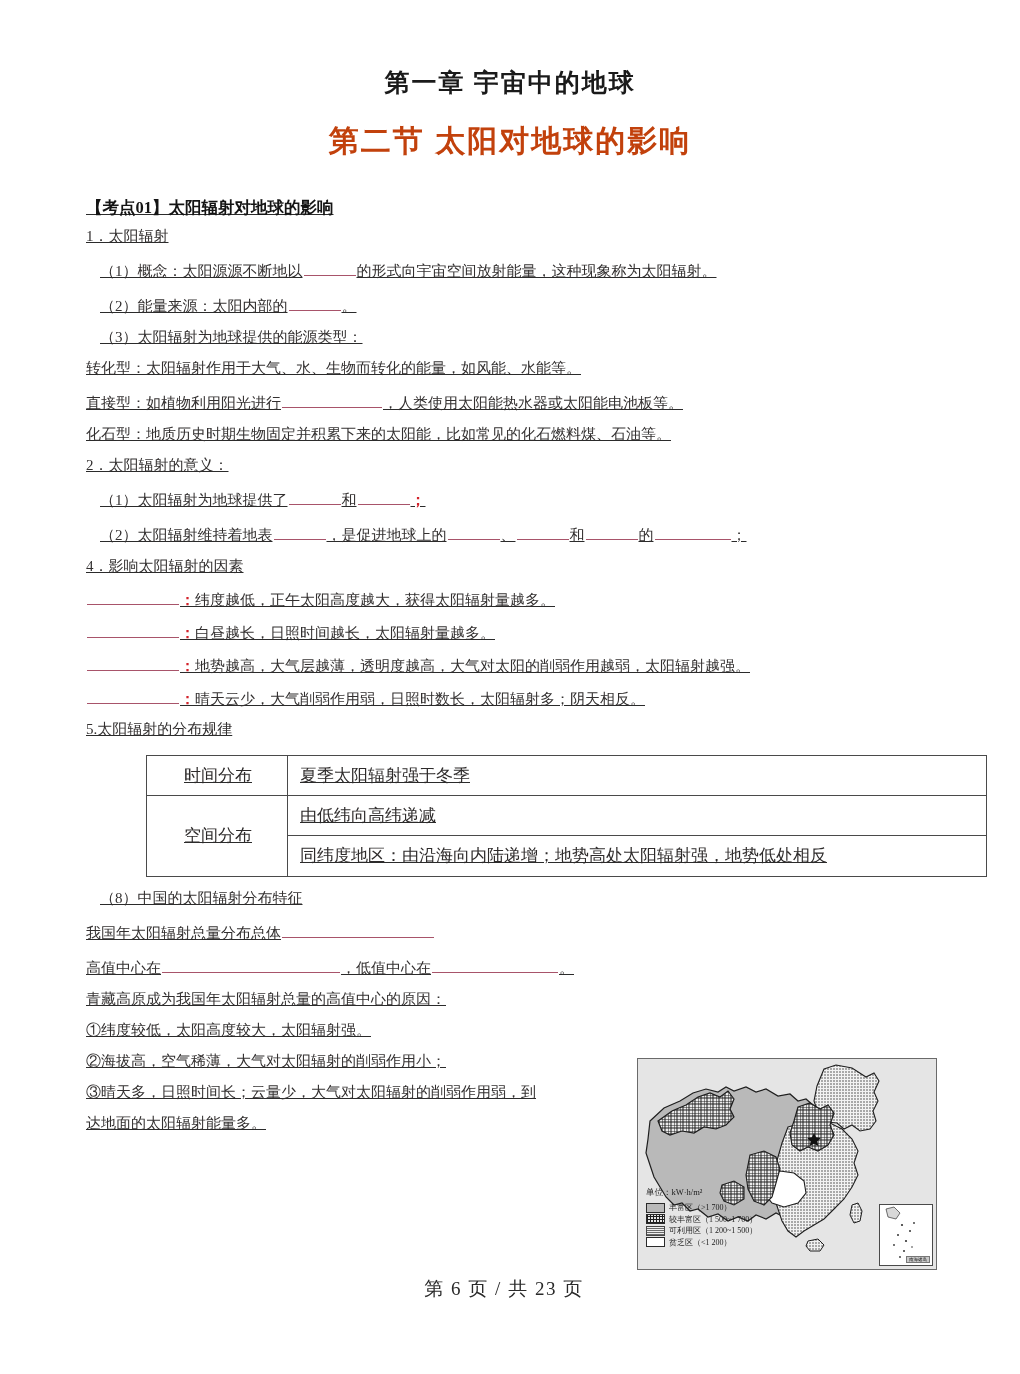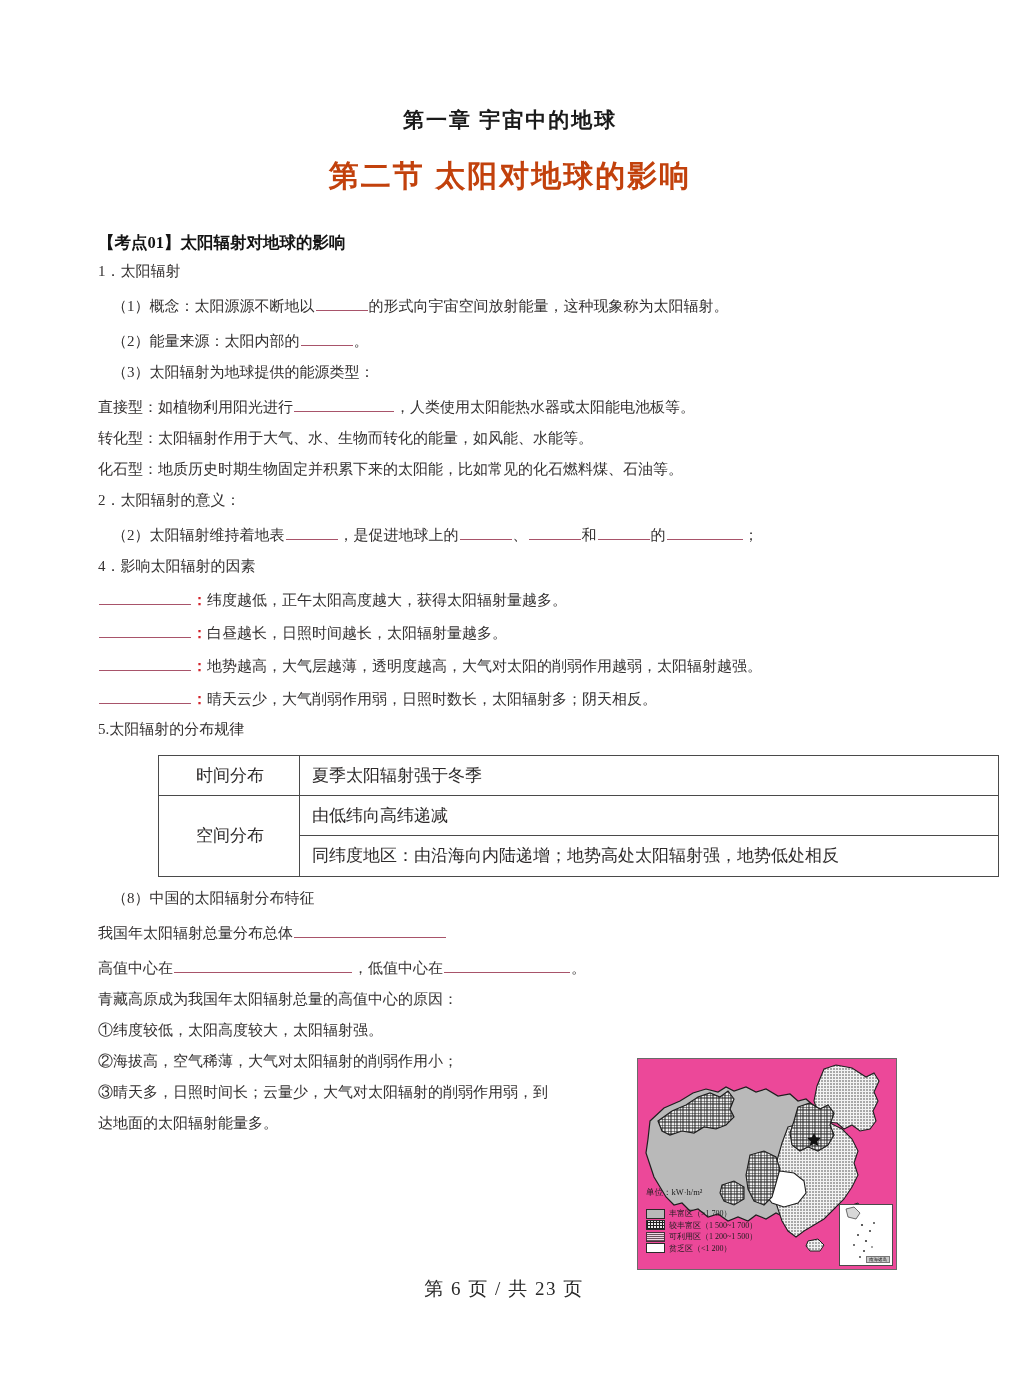--- a/index.html
+++ b/index.html
@@ -19,44 +19,45 @@
     position: relative;
     width: 1020px;
     height: 1374px;
     padding: 0;
     box-sizing: border-box;
   }
 
   
   .chapter-title {
     text-align: center;
-    font-size: 21px;
+    font-size: 25px;
     font-weight: 700;
     color: #1a1a1a;
     margin: 0;
-    padding-top: 106px;
+    padding-top: 66px;
     letter-spacing: 2px;
     font-family: "Liberation Serif", "DejaVu Serif", serif;
   }
   .section-title {
     text-align: center;
     font-size: 30px;
     font-weight: 700;
     color: #c2410c;
     margin: 0;
     padding-top: 22px;
     letter-spacing: 2px;
     font-family: "Liberation Sans", "DejaVu Sans", sans-serif;
   }
 
   
   .content {
-    margin: 16px;
+    margin: 4px;
     padding: 0 80px 0 82px;
     box-sizing: border-box;
+    text-decoration: underline;
   }
   .kaodian {
     font-size: 16.5px;
     font-weight: 700;
     color: #141414;
     margin-top: 34px;
     margin-bottom: 0;
     line-height: 1.5;
   }
   p.line {
@@ -110,41 +111,41 @@
     width: 118px;
     text-align: center;
     white-space: nowrap;
   }
 
   
   .map-figure {
     position: absolute;
     left: 637px;
     top: 1058px;
-    width: 260px;
+    width: 300px;
     height: 212px;
     border: 1.4px solid #6a6a6a;
-    background: #ec4899;
+    background: #e5e5e5;
     box-sizing: border-box;
     overflow: hidden;
   }
   .map-figure svg { display: block; }
   .map-unit {
     position: absolute;
     left: 8px;
     top: 128px;
     font-size: 8.5px;
     color: #1c1c1c;
     font-family: "Liberation Serif", "DejaVu Serif", serif;
     white-space: nowrap;
   }
   .map-legend {
     position: absolute;
     left: 8px;
-    top: 149px;
+    top: 143px;
     font-size: 8px;
     line-height: 11.5px;
     color: #1c1c1c;
     font-family: "Liberation Serif", "DejaVu Serif", serif;
   }
   .map-legend .row {
     display: flex;
     align-items: center;
     white-space: nowrap;
   }
@@ -220,29 +221,32 @@
     <p class="line indent">
       <span>（1）概念：太阳源源不断地以</span><span class="blank b4"></span><span>的形式向宇宙空间放射能量，这种现象称为太阳辐射。</span>
     </p>
 
     <p class="line indent">
       <span>（2）能量来源：太阳内部的</span><span class="blank b4"></span><span>。</span>
     </p>
 
     <p class="line indent">（3）太阳辐射为地球提供的能源类型：</p>
 
+    <p class="line">转化型：太阳辐射作用于大气、水、生物而转化的能量，如风能、水能等。</p>
+
     <p class="line">
       <span>直接型：如植物利用阳光进行</span><span class="blank b8"></span><span>，人类使用太阳能热水器或太阳能电池板等。</span>
     </p>
-
-    <p class="line">转化型：太阳辐射作用于大气、水、生物而转化的能量，如风能、水能等。</p>
     <p class="line">化石型：地质历史时期生物固定并积累下来的太阳能，比如常见的化石燃料煤、石油等。</p>
 
     <p class="line">2．太阳辐射的意义：</p>
 
+    <p class="line indent">
+      <span>（1）太阳辐射为地球提供了</span><span class="blank b4"></span><span>和</span><span class="blank b4"></span><span class="redsemi">；</span>
+    </p>
 
     <p class="line indent">
       <span>（2）太阳辐射维持着地表</span><span class="blank b4"></span><span>，是促进地球上的</span><span class="blank b4"></span><span>、</span><span class="blank b4"></span><span>和</span><span class="blank b4"></span><span>的</span><span class="blank b6"></span><span>；</span>
     </p>
 
 
     <p class="line">4．影响太阳辐射的因素</p>
 
     <p class="line tight">
       <span class="blank lead"></span><span class="redcolon">：</span><span>纬度越低，正午太阳高度越大，获得太阳辐射量越多。</span>

